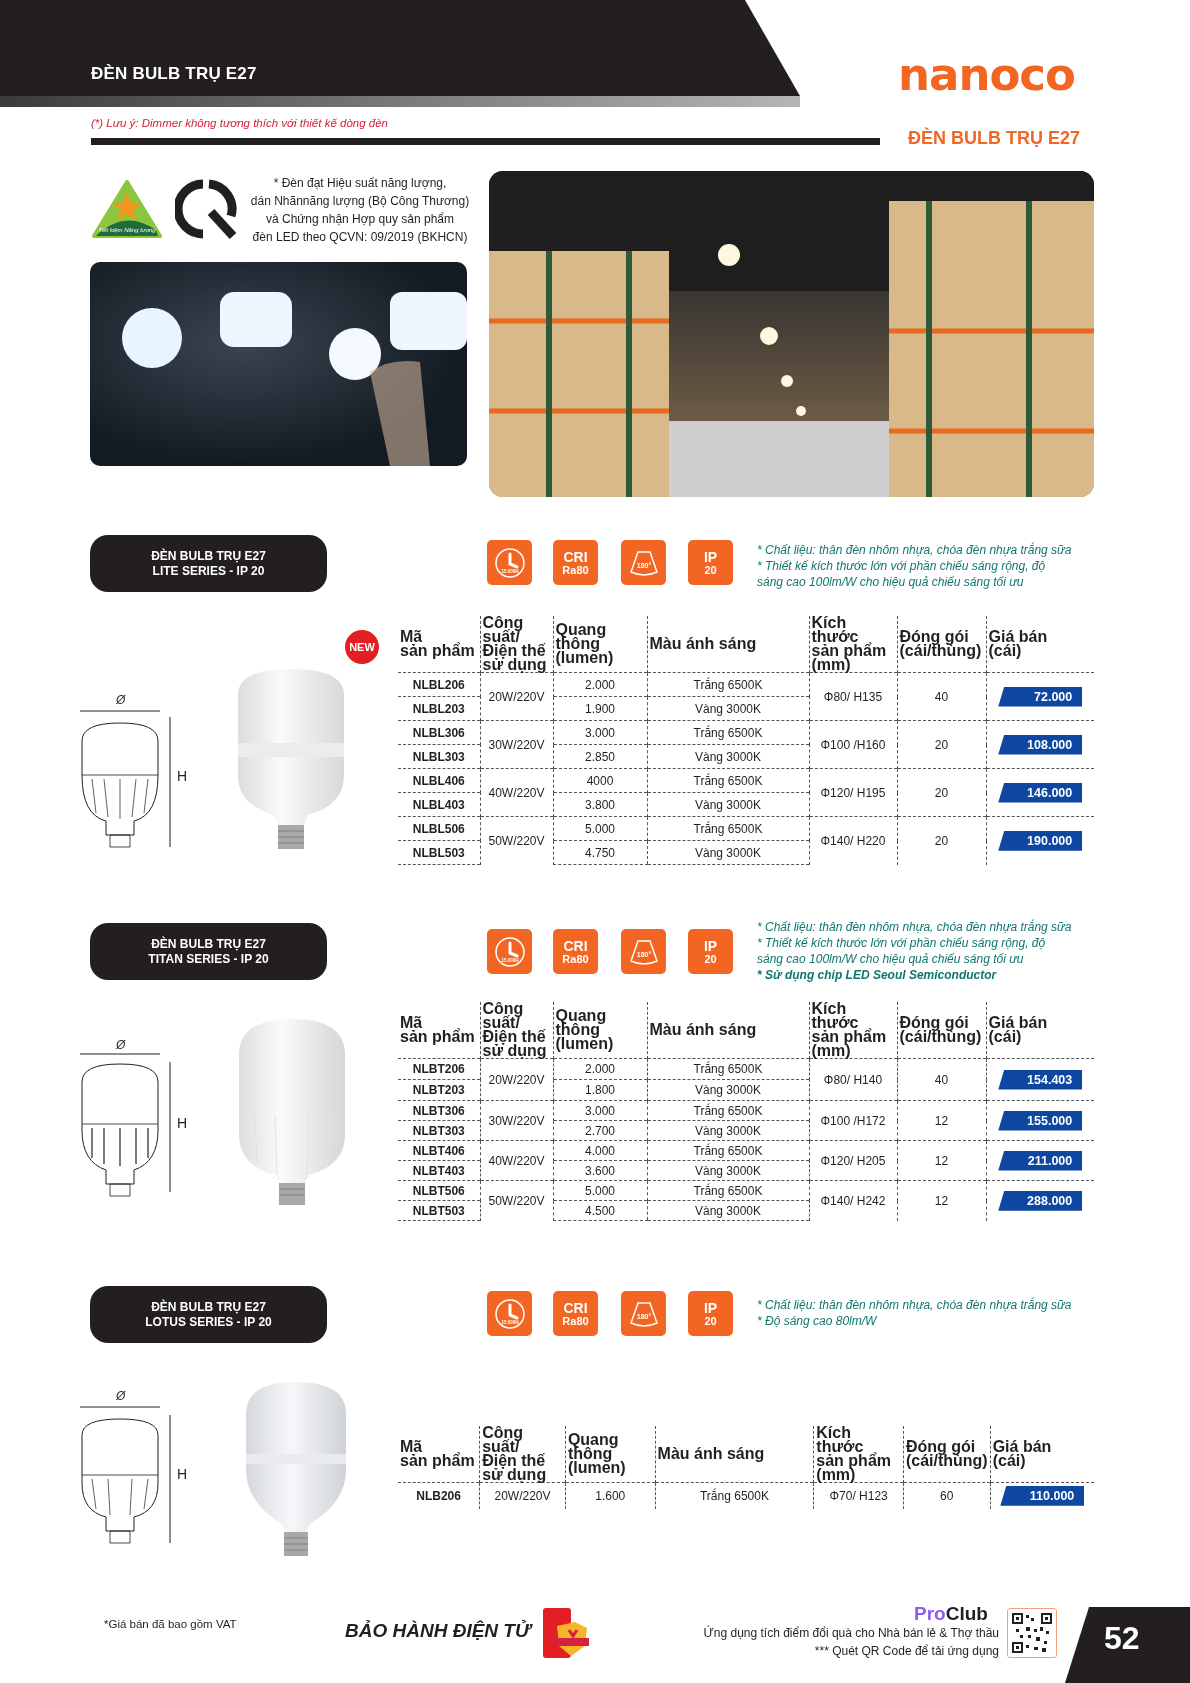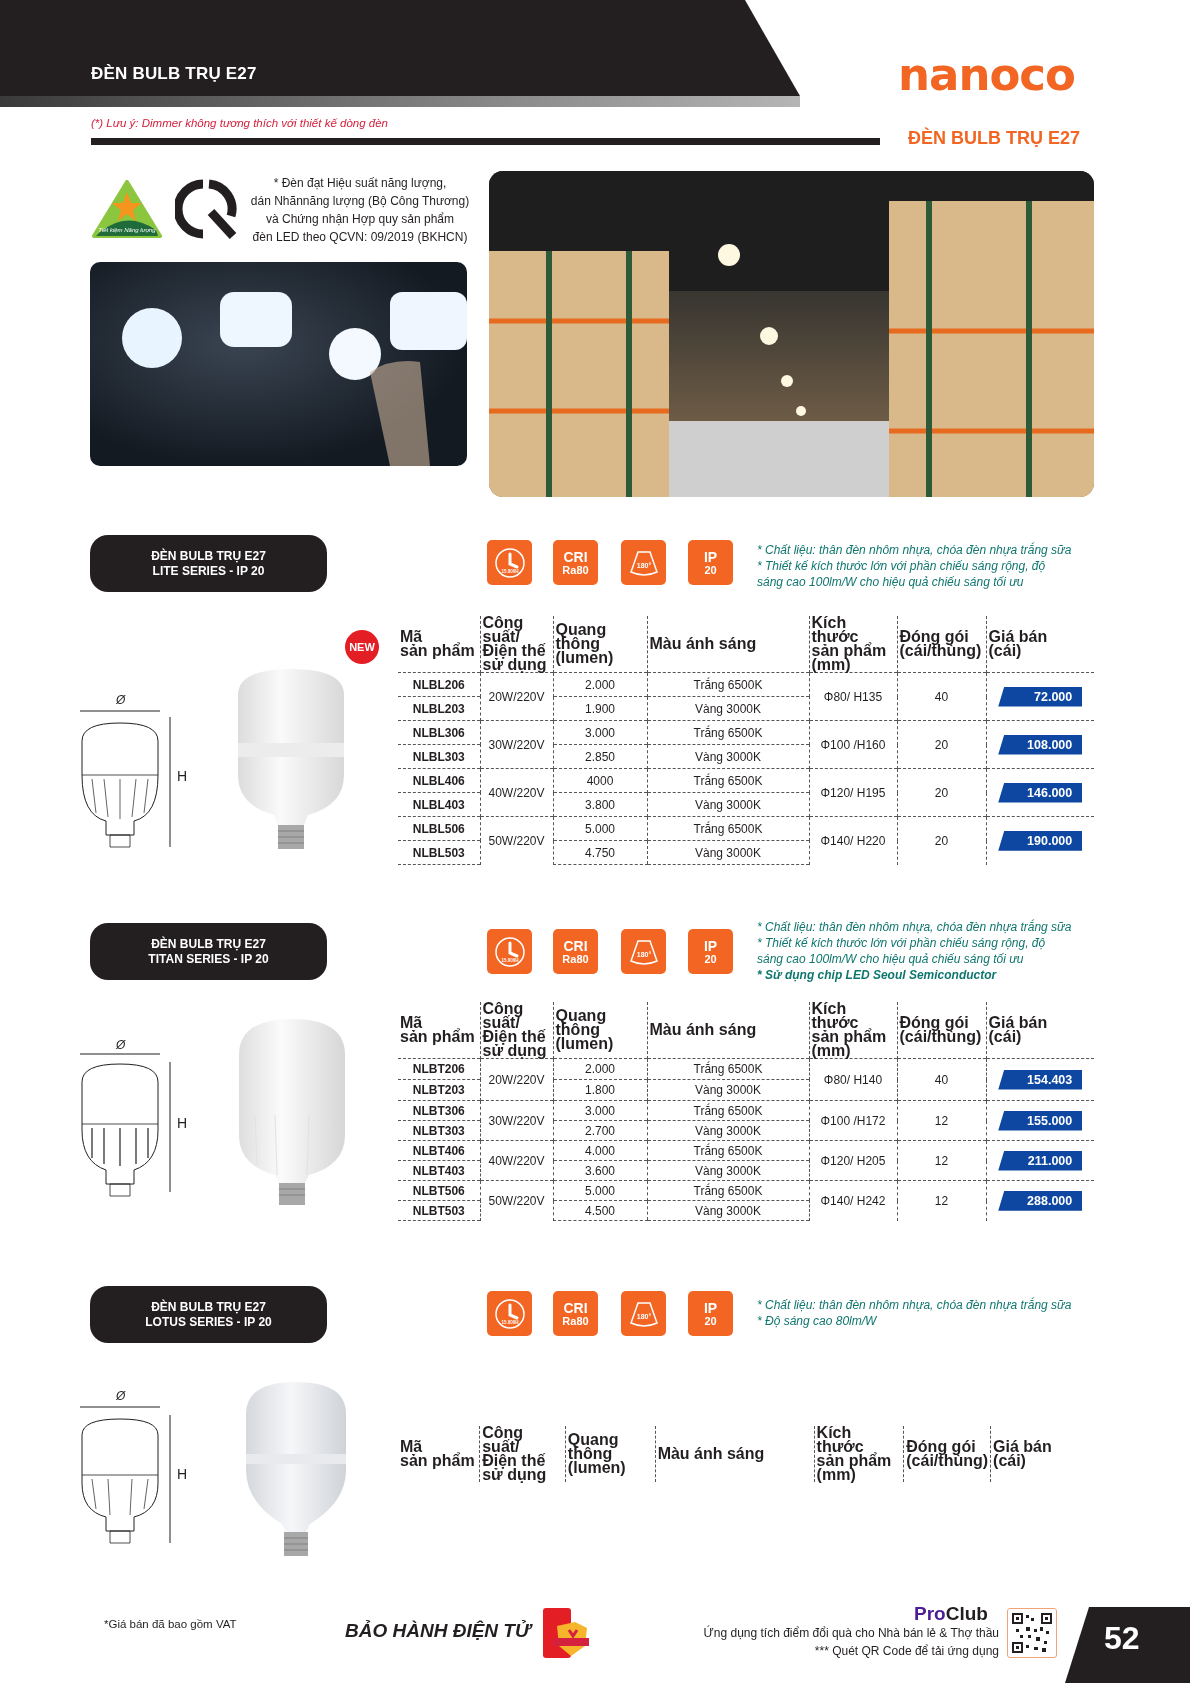--- a/index.html
+++ b/index.html
@@ -51,21 +51,21 @@
   .hlab { position: absolute; font-size: 14px; }
 
   
   .new-badge { left: 345px; top: 630px; width: 34px; height: 34px; border-radius: 50%; background: #e31e24; color: #fff; font-weight: bold; font-size: 11px; display: flex; align-items: center; justify-content: center; }
 
   
   .vat { left: 104px; top: 1618px; font-size: 11.5px; }
   .bh { left: 345px; top: 1620px; font-size: 19px; font-weight: bold; font-style: italic; }
   .bh-icon { left: 543px; top: 1608px; width: 48px; height: 52px; }
   .proclub { left: 914px; top: 1603px; font-weight: bold; font-size: 19px; color: #231f20; }
-  .proclub .pro { color: #4c1d95; margin-top: 8px; }
+  .proclub .pro { color: #8b5cf6; margin-top: 8px; }
   .pc-line1 { right: 191px; top: 1626px; font-size: 12px; text-align: right; }
   .pc-line2 { right: 191px; top: 1644px; font-size: 12px; text-align: right; }
   .qr { left: 1007px; top: 1608px; width: 50px; height: 50px; border: 1px solid #f2a27a; border-radius: 3px; padding: 4px; background: #fff; }
   .page-box { left: 1065px; top: 1607px; width: 125px; height: 76px; background: #231f20; clip-path: polygon(24px 0, 100% 0, 100% 100%, 0 100%); }
   .page-num { left: 1104px; top: 1620px; font-size: 32px; font-weight: bold; color: #fff; }
 </style>
 </head>
 <body>
 
 <div class="abs hdr-dark"></div>
@@ -575,20 +575,29 @@
           <div>Đóng gói</div>
           <div>(cái/thùng)</div>
         </th>
       <th>
           <div>Giá bán</div>
           <div>(cái)</div>
         </th>
     </tr>
   </thead>
   <tbody>
+    <tr style="height:26px;">
+      <td class="code">NLB206</td>
+      <td>20W/220V</td>
+      <td>1.600</td>
+      <td>Trắng 6500K</td>
+      <td>Φ70/ H123</td>
+      <td>60</td>
+      <td class="price"><span class="price-tag">110.000</span></td>
+    </tr>
   </tbody>
 </table>
 
 <div class="abs vat">*Giá bán đã bao gồm VAT</div>
 <div class="abs bh">BẢO HÀNH ĐIỆN TỬ</div>
 <svg class="abs bh-icon" viewBox="0 0 48 52">
   <rect x="0" y="0" width="28" height="50" rx="3" fill="#e31e24"></rect>
   <path d="M14 18 L32 14 L44 20 L42 38 L28 48 L16 38 Z" fill="#f7b52c"></path>
   <rect x="10" y="30" width="36" height="8" fill="#d4213d"></rect>
   <path d="M26 22 L30 28 L34 22" stroke="#d4213d" stroke-width="3" fill="none"></path>

